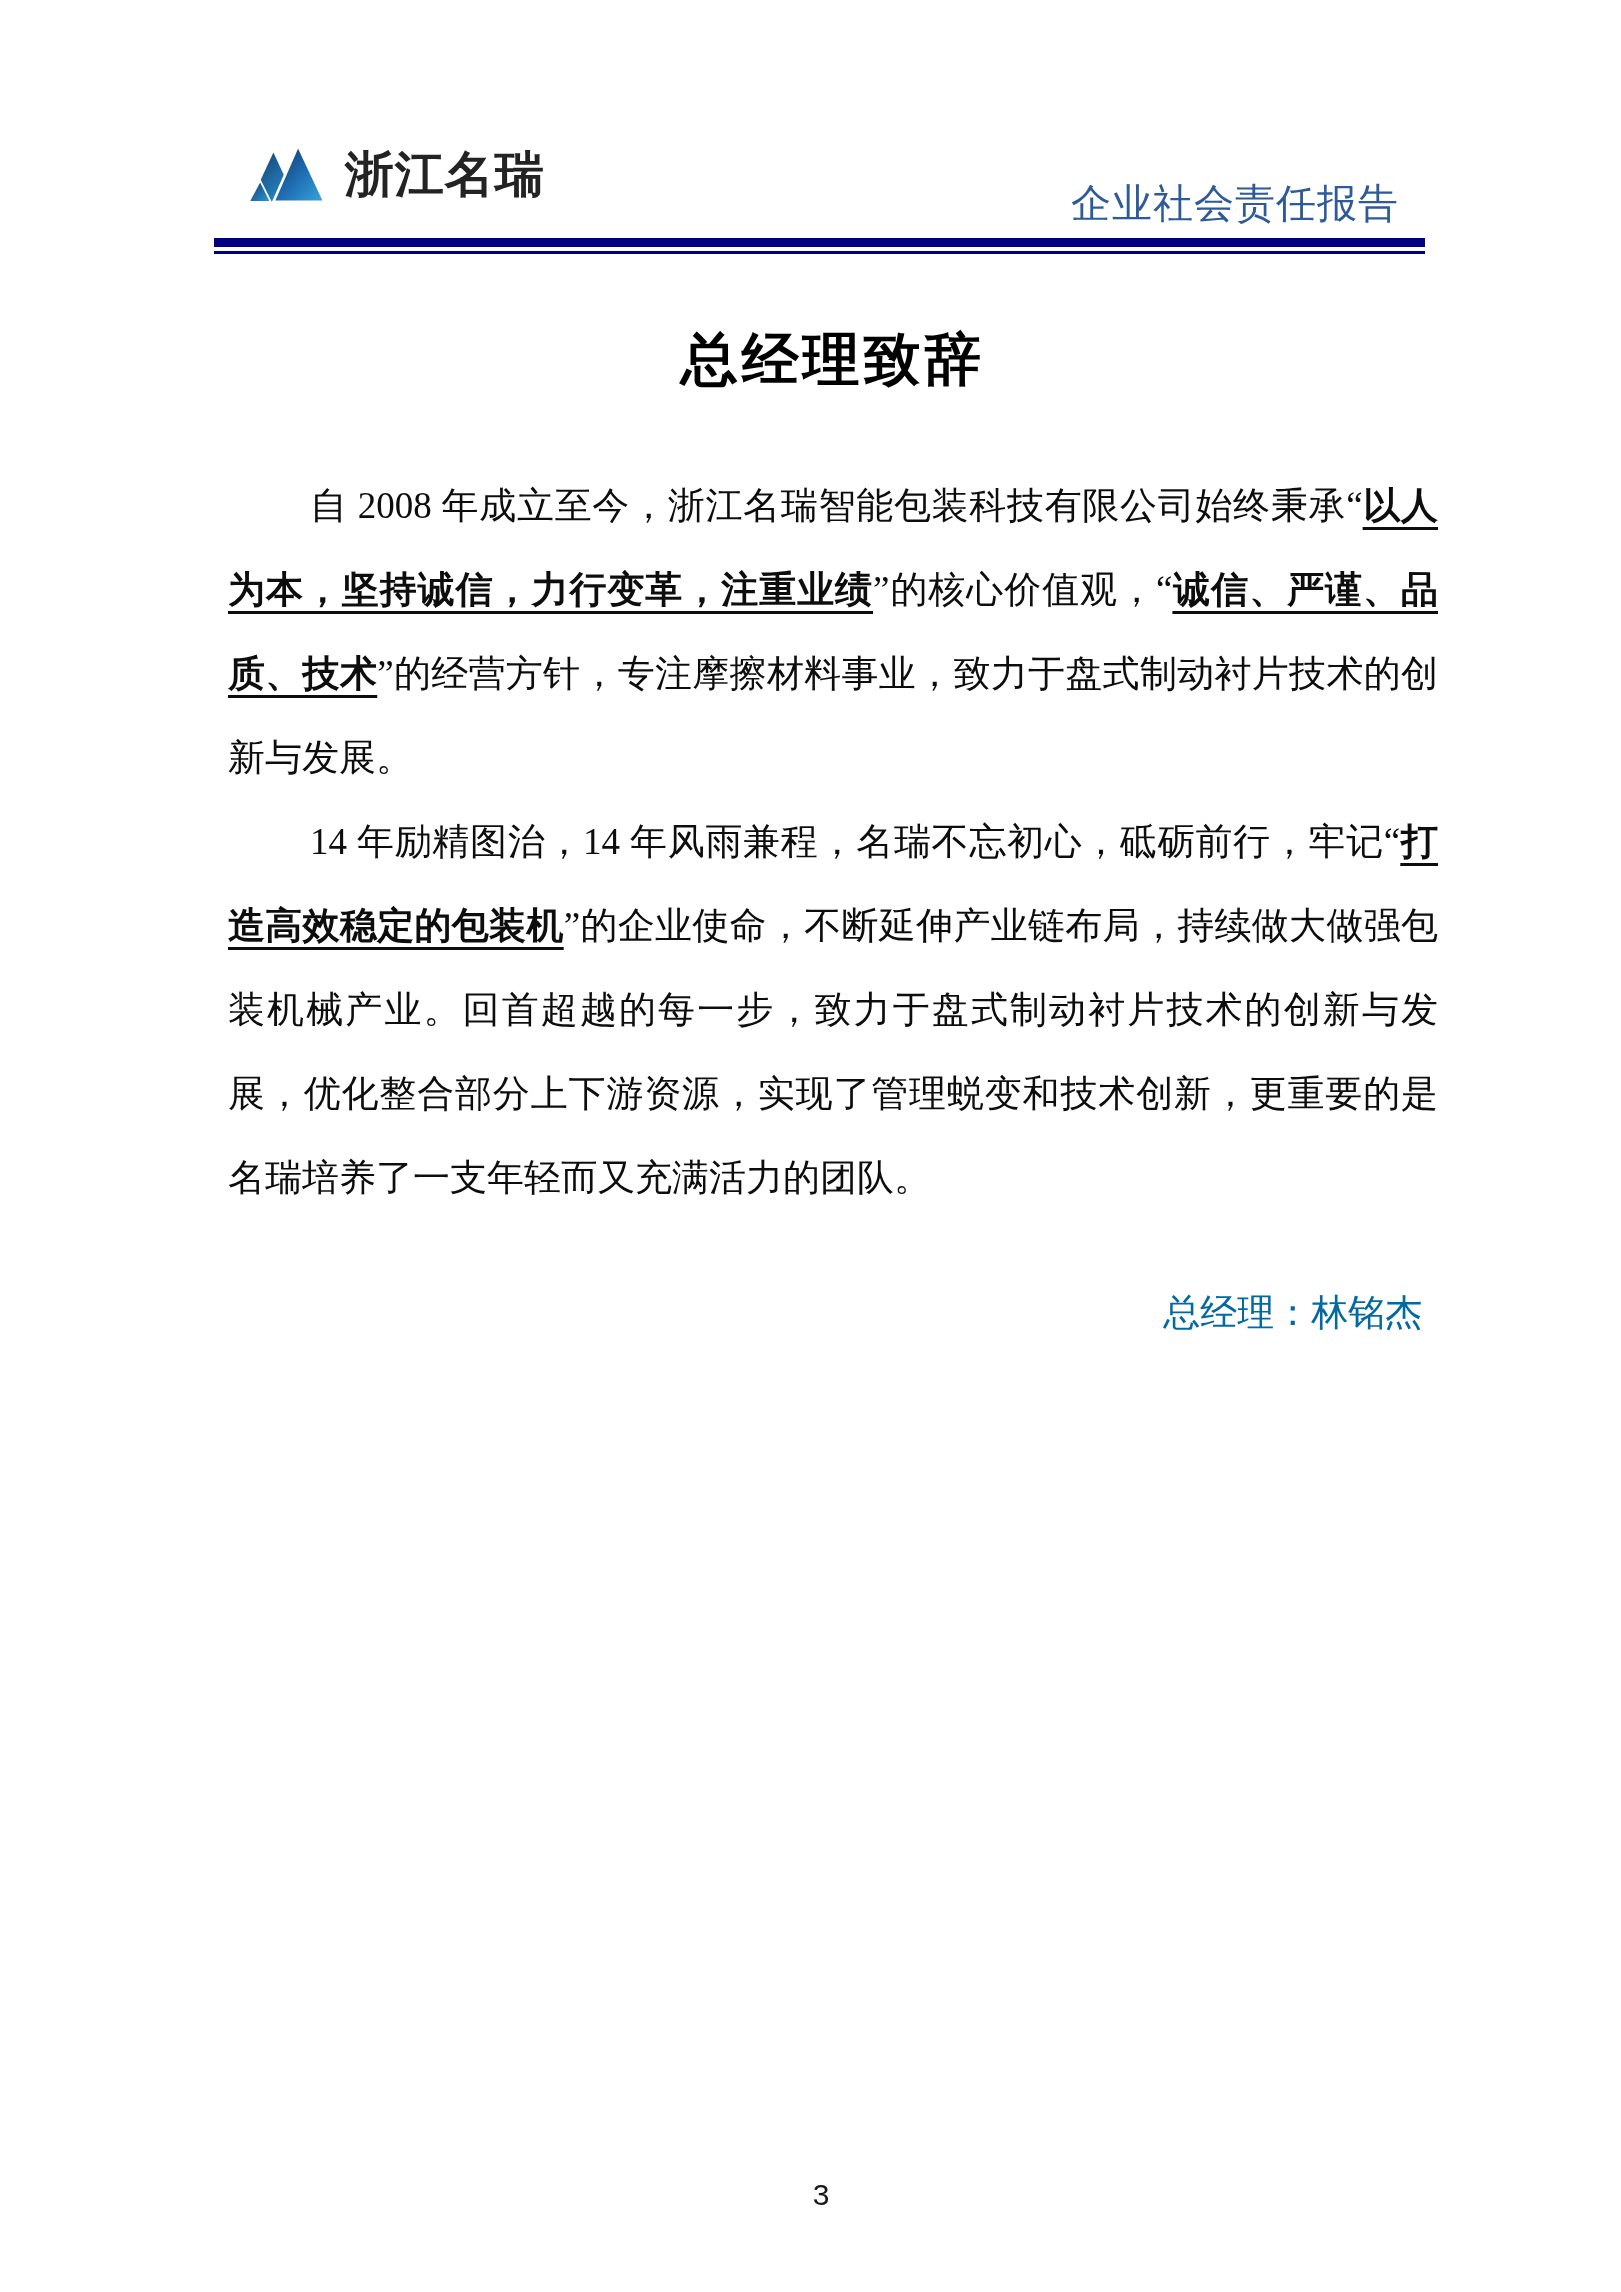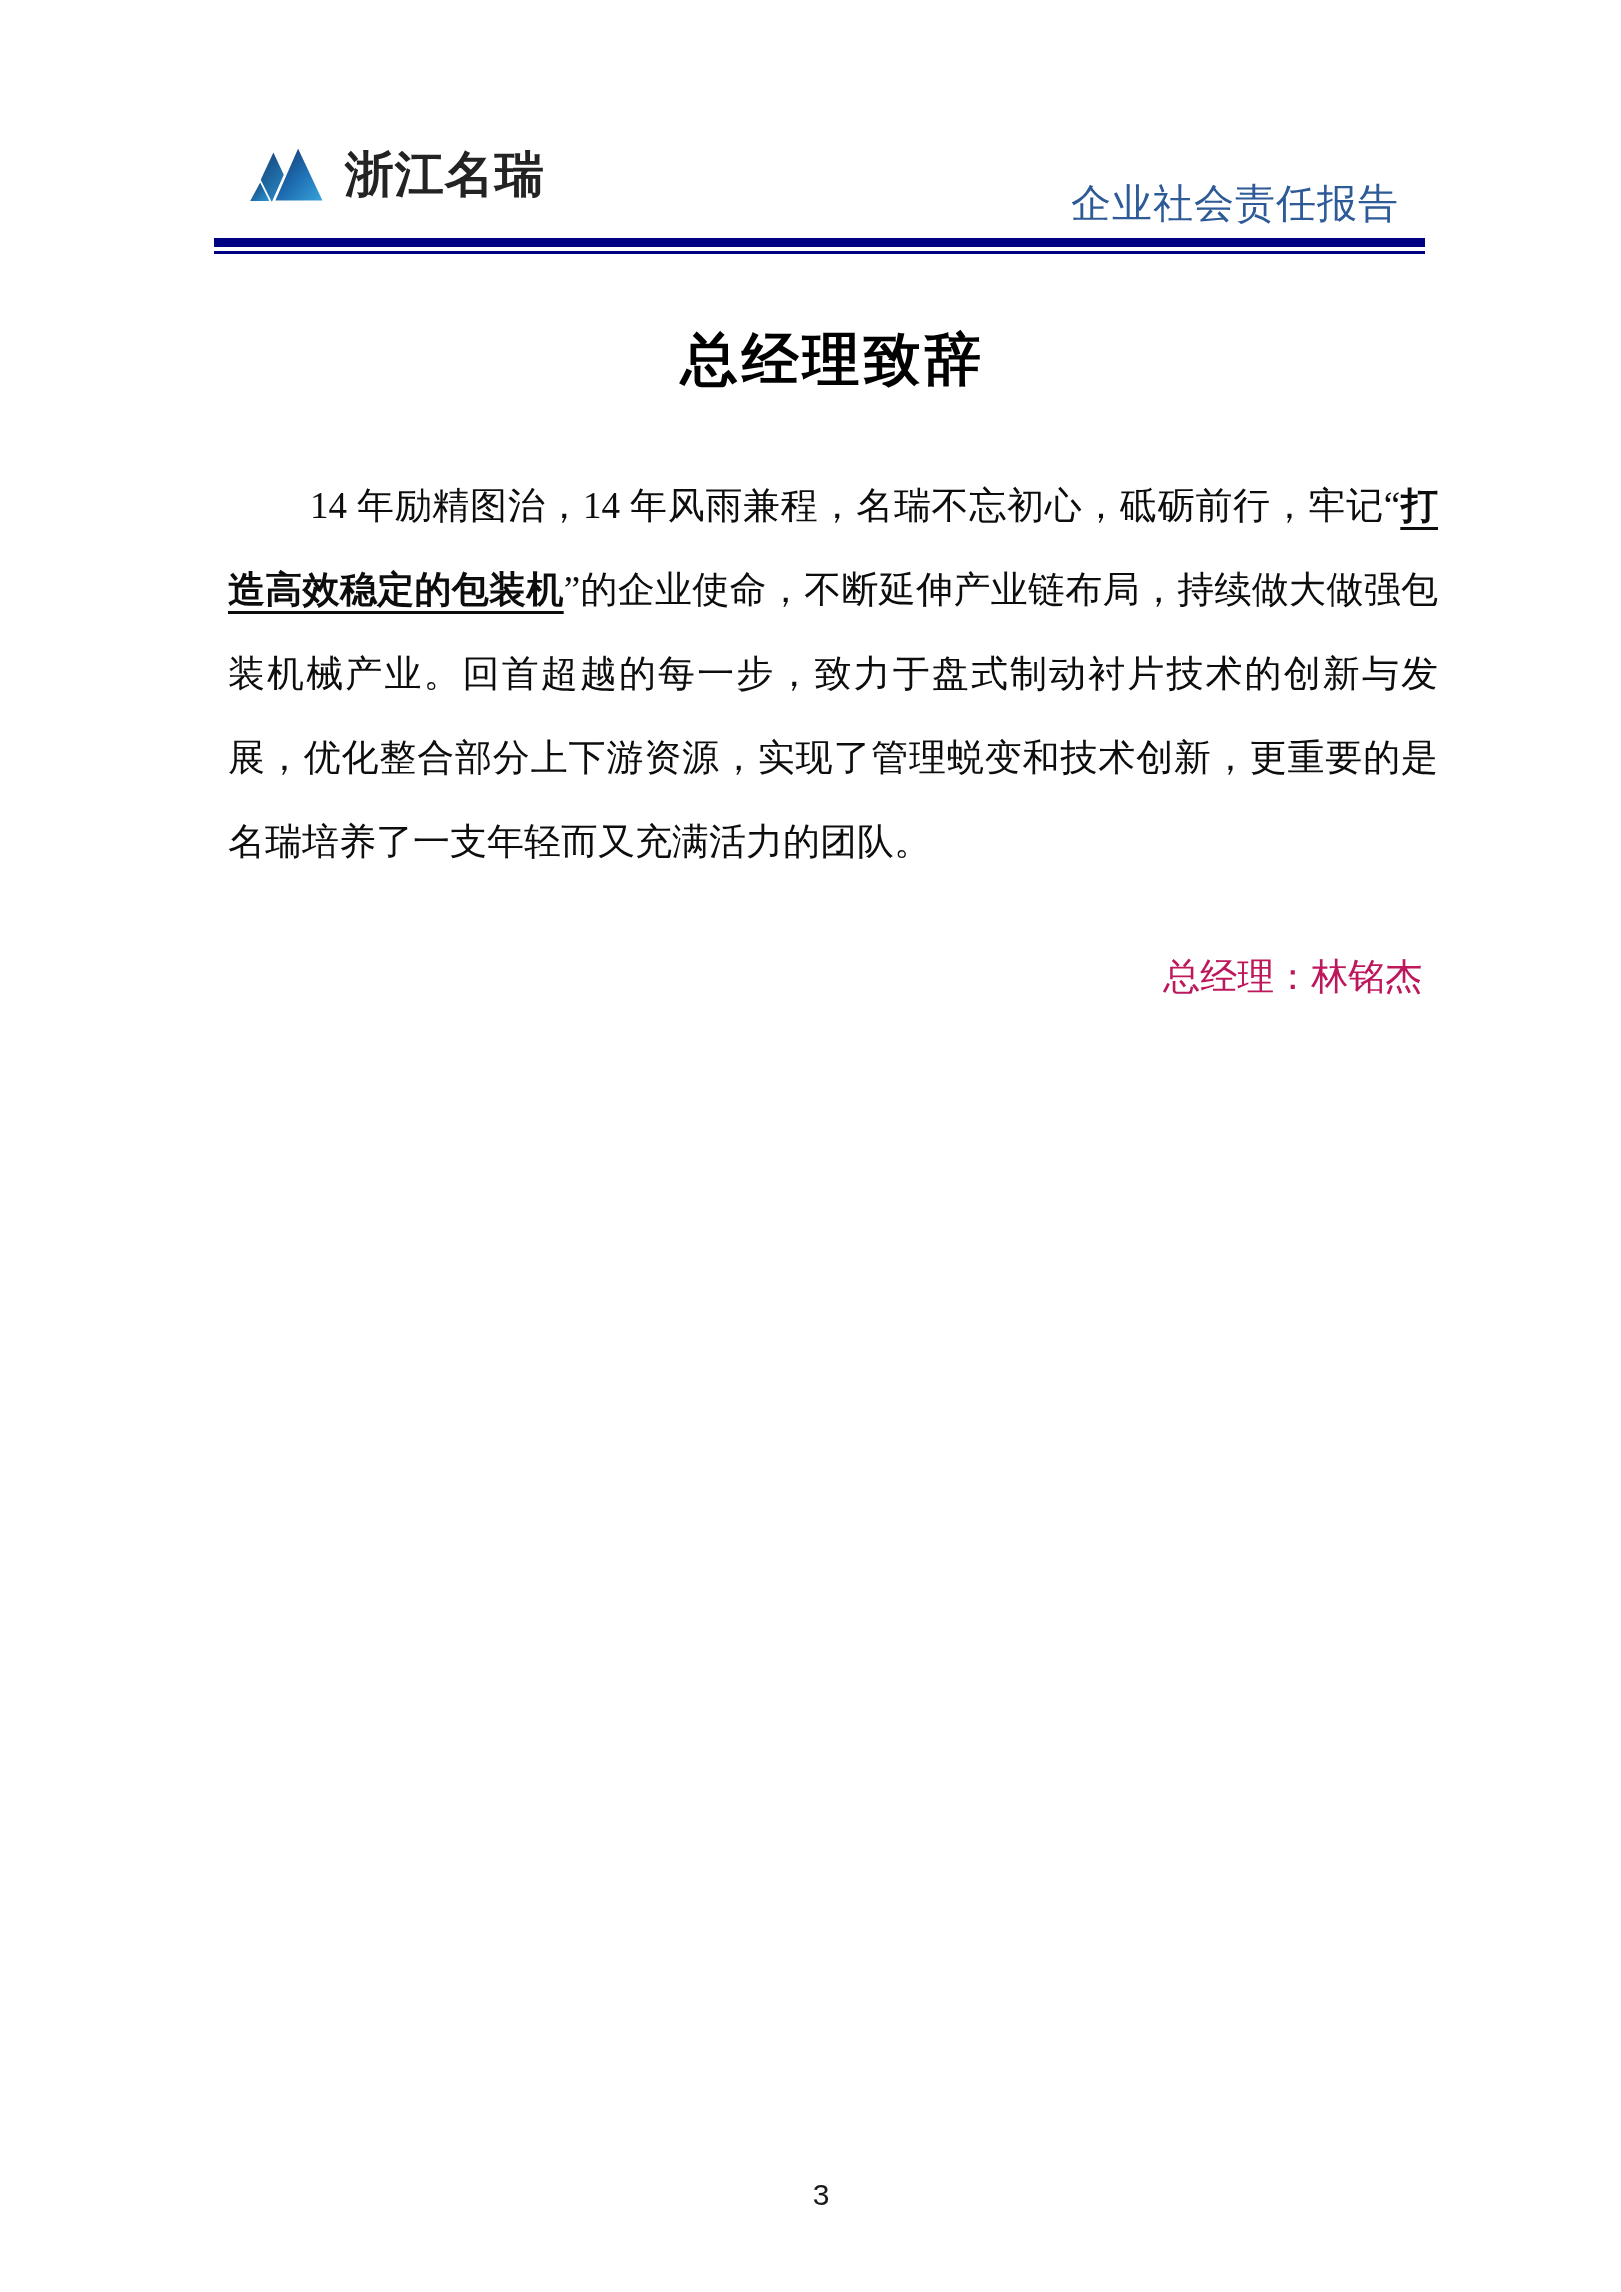--- a/index.html
+++ b/index.html
@@ -63,21 +63,21 @@
     text-decoration: underline;
     text-decoration-thickness: 2.5px;
     text-underline-offset: 8.8px;
   }
   .signature {
     margin: 0; margin-top: 51px;
     font-size: 37px; line-height: 84px;
     text-align: right;
     padding-right: 15.7px;
     text-indent: 0;
-    color: #be185d;
+    color: #0369a1;
   }
 
   
   .footer {
     position: absolute; left: 216px; top: 2178px; width: 1210px;
     text-align: center;
     font-family: "Liberation Sans", "DejaVu Sans", sans-serif;
     font-size: 30px; color: #1a1a1a;
   }
 </style>
@@ -110,20 +110,21 @@
 
   <div class="header-rule">
     <div class="thick"></div>
     <div class="gap"></div>
     <div class="thin"></div>
   </div>
 
   <div class="content">
     <h1 class="doc-title">总经理致辞</h1>
     <div class="body-text" id="paragraphs">
+        <p><span>自 2008 年成立至今，浙江名瑞智能包装科技有限公司始终秉承“</span><span class="bu">以人为本，坚持诚信，力行变革，注重业绩</span><span>”的核心价值观，“</span><span class="bu">诚信、严谨、品质、技术</span><span>”的经营方针，专注摩擦材料事业，致力于盘式制动衬片技术的创新与发展。</span></p>
         <p><span>14 年励精图治，14 年风雨兼程，名瑞不忘初心，砥砺前行，牢记“</span><span class="bu">打造高效稳定的包装机</span><span>”的企业使命，不断延伸产业链布局，持续做大做强包装机械产业。回首超越的每一步，致力于盘式制动衬片技术的创新与发展，优化整合部分上下游资源，实现了管理蜕变和技术创新，更重要的是名瑞培养了一支年轻而又充满活力的团队。</span></p>
       </div>
     <p class="signature">总经理：林铭杰</p>
   </div>
 
   <div class="footer">3</div>
 
 </div>
 
 

